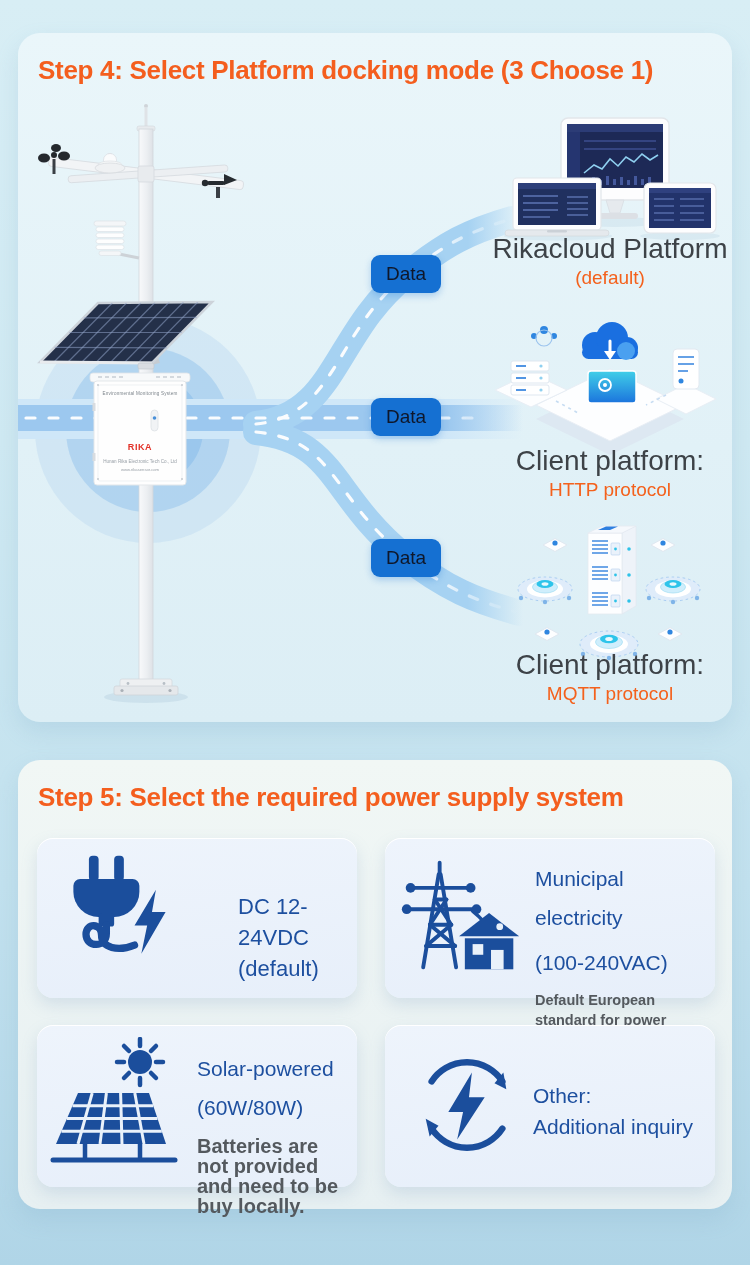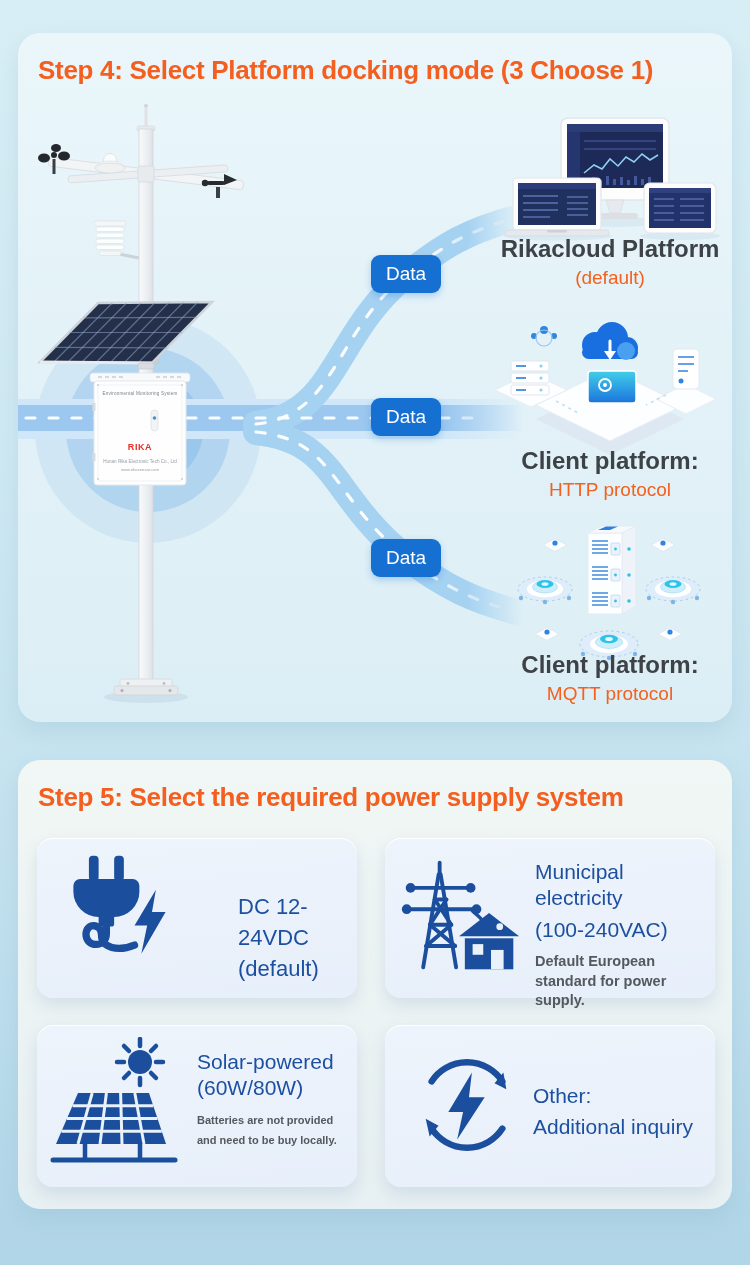--- a/index.html
+++ b/index.html
@@ -9,51 +9,51 @@
     background:linear-gradient(180deg,#d8eef5 0%,#cfe9f2 35%,#c2e1ee 70%,#b0d5e7 100%);
   }
   .sec{position:absolute;left:18px;width:714px;border-radius:22px;
     box-shadow:0 10px 22px rgba(120,165,195,.20);}
   #sec4{top:33px;height:689px;background:linear-gradient(180deg,#eaf6fa 0%,#e1f1f7 60%,#dceef5 100%);}
   #sec5{top:760px;height:449px;background:linear-gradient(180deg,#f1f7f5 0%,#e7f0f2 100%);}
   .sec-title{position:absolute;left:20px;top:20px;margin:0;font-size:26px;line-height:34px;
     font-weight:700;color:#f45e1e;letter-spacing:-.3px;white-space:nowrap;}
   .art{position:absolute;left:0;top:0;display:block;}
   .art text{font-family:"Liberation Sans",sans-serif;}
-  .badge{position:absolute;width:70px;height:38px;border-radius:9px;background:#1570d2;color:#ffffff;
+  .badge{position:absolute;width:70px;height:38px;border-radius:9px;background:#1570d2;color:#0f172a;
     font-size:19px;display:flex;align-items:center;justify-content:center;z-index:4;
     box-shadow:0 3px 7px rgba(21,112,210,.28);}
   .badge1{left:353px;top:222px;} .badge2{left:353px;top:365px;} .badge3{left:353px;top:506px;}
   .opt{position:absolute;left:452px;width:280px;text-align:center;z-index:4;}
   .opt1{top:203px;} .opt2{top:415px;} .opt3{top:619px;}
-  .opt-label{font-size:24px;color:#3d4247;line-height:26px;font-weight:bold;}
+  .opt-label{font-size:28px;color:#3d4247;line-height:26px;}
   .opt-sub{font-size:19px;color:#f4611c;line-height:25px;margin-top:3px;}
   .pcard{position:absolute;border-radius:16px;
     background:linear-gradient(175deg,#eef4fc 0%,#e7effa 100%);
     box-shadow:0 7px 16px rgba(125,155,190,.22), inset 0 1px 0 #ffffff;}
   .pc1{left:19px;top:78px;width:320px;height:160px;}
   .pc2{left:367px;top:78px;width:330px;height:160px;}
   .pc3{left:19px;top:265px;width:320px;height:162px;}
   .pc4{left:367px;top:265px;width:330px;height:162px;}
   .picon{position:absolute;display:block;}
   .pc1 .picon{left:16px;top:12px;width:132px;height:126px;}
   .pc2 .picon{left:12px;top:16px;width:126px;height:124px;}
   .pc3 .picon{left:8px;top:12px;width:146px;height:134px;}
   .pc4 .picon{left:24px;top:22px;width:116px;height:116px;}
   .ptext{position:absolute;}
   .pc1 .ptext{left:165px;top:53px;}
   .pc2 .ptext{left:150px;top:21px;}
   .pc3 .ptext{left:160px;top:24px;}
   .pc4 .ptext{left:148px;top:55px;}
-  .pline{font-size:21px;color:#1d4f9f;line-height:26px;}
+  .pline{font-size:21px;color:#1d4f9f;line-height:39px;}
   .pc1 .pline{font-size:22px;line-height:31px;margin-left:36px;}
   .pc4 .pline{line-height:31px;}
   .pdesc{font-size:14.5px;color:#54595e;line-height:19.5px;margin-top:9px;font-weight:bold;}
   .pc2 .pdesc{width:158px;}
-  .pc3 .pdesc{width:144px;font-size:11px;line-height:20px;}
+  .pc3 .pdesc{width:144px;font-size:20px;line-height:20px;}
 </style>
 </head>
 <body>
 
 <section class="sec" id="sec4">
   <h2 class="sec-title">Step 4: Select Platform docking mode (3 Choose 1)</h2>
 
   <svg class="art" width="714" height="689" viewBox="0 0 714 689">
     <defs>
       <linearGradient id="gMid" gradientUnits="userSpaceOnUse" x1="0" y1="0" x2="505" y2="0">

